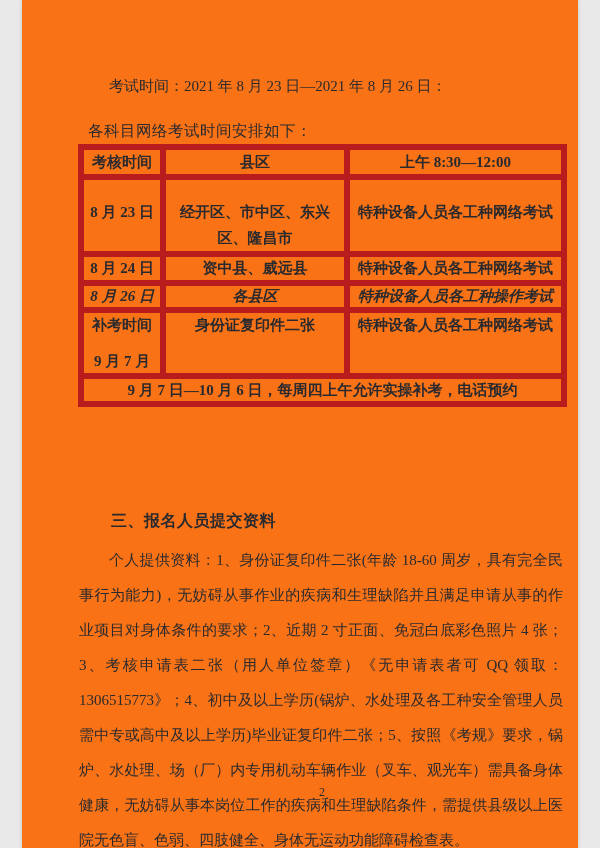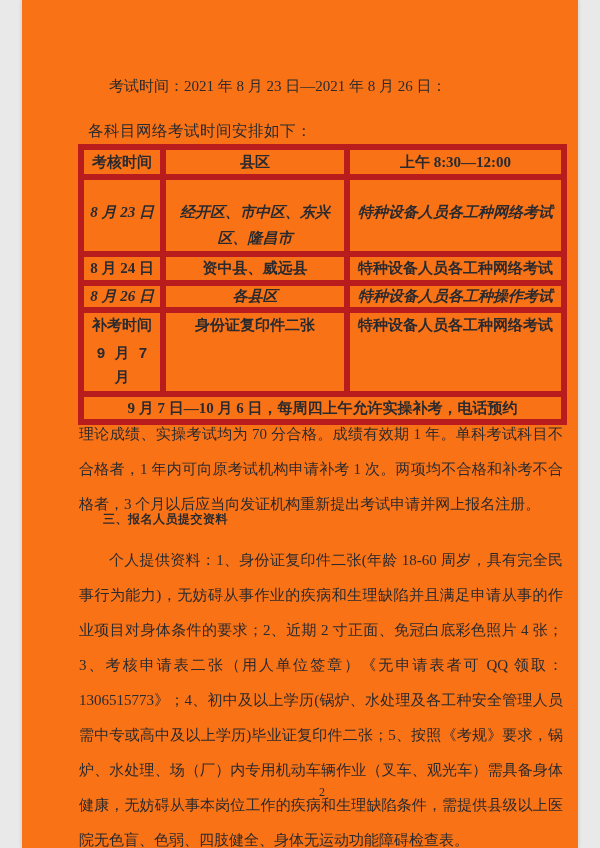--- a/index.html
+++ b/index.html
@@ -45,48 +45,48 @@
   table.schedule th, table.schedule td {
     border: 6px solid #b91c1c;
     text-align: center;
     vertical-align: middle;
     font-size: 15px;
     font-weight: bold;
     padding: 0 4px;
   }
   tr.r-header { height: 30px; }
   tr.r1 { height: 57px; }
-  tr.r1 td { vertical-align: top; padding-top: 19px; line-height: 26px; font-style: italic; }
+  tr.r1 td { vertical-align: top; padding-top: 19px; line-height: 26px; }
   tr.r2 { height: 29px; }
   tr.r3 { height: 27px; font-style: italic; }
   tr.r4 { height: 56px; }
   tr.r4 td { vertical-align: top; line-height: 24px; }
   tr.r-footer { height: 28px; }
   .small-district { font-size: 12.5px; }
-  .makeup-line2 { margin-top: 6px; font-family: Liberation Mono, monospace; }
+  .makeup-line2 { margin-top: 12px; }
   .note-line {
     position: absolute;
     top: 380px; left: 56px;
     font-size: 15.5px;
     font-weight: bold;
     letter-spacing: .5px;
   }
   .para {
     position: absolute;
     left: 57px;
     width: 484px;
     font-size: 15px;
     line-height: 35px;
     text-align: justify;
   }
   .para-1 { top: 402px; }
   .section-heading {
     position: absolute;
     top: 511px; left: 57px;
-    font-size: 12px;
+    font-size: 16px;
     font-weight: bold;
     text-indent: 2em;
     letter-spacing: .5px;
   }
   .para-2 { top: 528px; text-indent: 2em; }
   .page-number {
     position: absolute;
     top: 785px; left: 0;
     width: 600px;
     text-align: center;
@@ -137,21 +137,20 @@
         <td>身份证复印件二张</td>
         <td>特种设备人员各工种网络考试</td>
       </tr>
       <tr class="r-footer">
         <td colspan="3">9 月 7 日—10 月 6 日，每周四上午允许实操补考，电话预约</td>
       </tr>
     </tbody>
   </table>
 
 
-  <p class="para para-1">理论成绩、实操考试均为 70 分合格。成绩有效期 1 年。单科考试科目不合格者，1 年内可向原考试机构申请补考 1 次。两项均不合格和补考不合格者，3 个月以后应当向发证机构重新提出考试申请并网上报名注册。</p>
 
   <div class="section-heading">三、报名人员提交资料</div>
 
   <p class="para para-2">个人提供资料：1、身份证复印件二张(年龄 18-60 周岁，具有完全民事行为能力)，无妨碍从事作业的疾病和生理缺陷并且满足申请从事的作业项目对身体条件的要求；2、近期 2 寸正面、免冠白底彩色照片 4 张；3、考核申请表二张（用人单位签章）《无申请表者可 QQ 领取：1306515773》；4、初中及以上学历(锅炉、水处理及各工种安全管理人员需中专或高中及以上学历)毕业证复印件二张；5、按照《考规》要求，锅炉、水处理、场（厂）内专用机动车辆作业（叉车、观光车）需具备身体健康，无妨碍从事本岗位工作的疾病和生理缺陷条件，需提供县级以上医院无色盲、色弱、四肢健全、身体无运动功能障碍检查表。</p>
 
   <div class="page-number">2</div>
 
 </div>
 
 </body></html>

